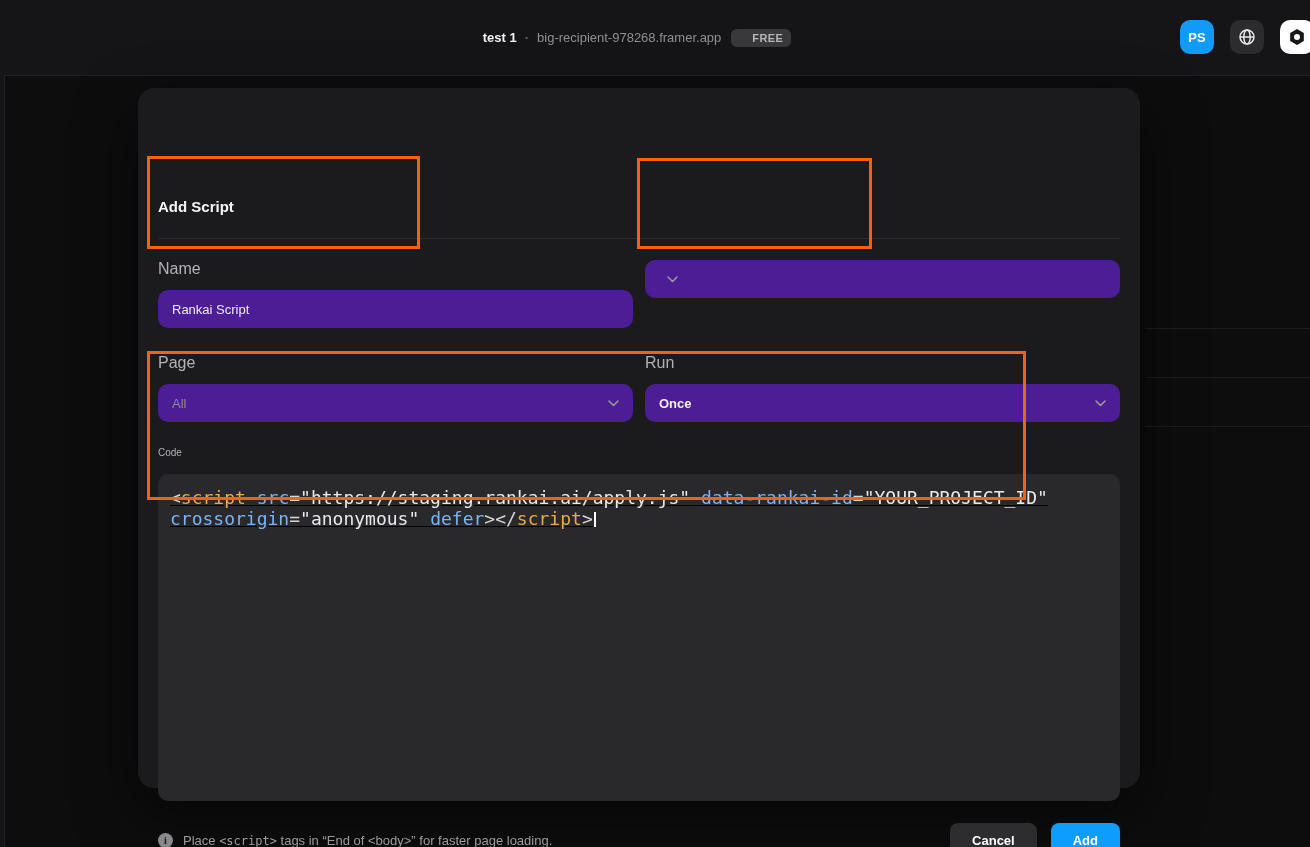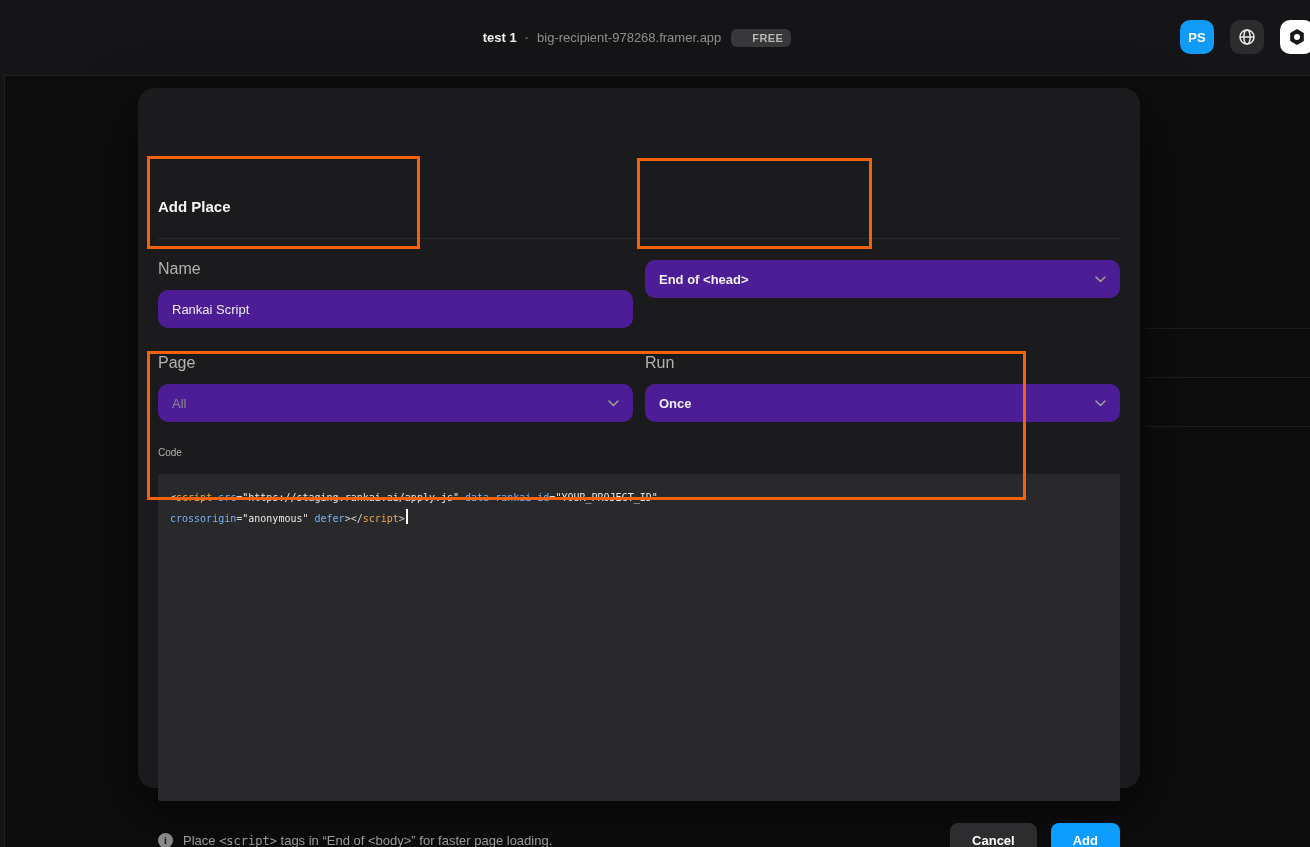--- a/index.html
+++ b/index.html
@@ -91,27 +91,28 @@
   .f-placement { left:507px; top:172px; }
   .f-page      { left:20px;  top:266px; }
   .f-run       { left:507px; top:266px; }
 
   .code-label {
     position:absolute; left:20px; top:359px;
     color:#b2b2b2; font-size:10px; font-weight:500;
   }
   .code-box {
     position:absolute; left:20px; top:386px; width:962px; height:327px;
-    background:#29292b; border-radius:2px;
+    background:#29292b; border-radius:10px;
     padding:13px 12px;
     font-family:"DejaVu Sans Mono", monospace;
-    font-size:10px; line-height:21px;
+    font-size:18px; line-height:21px;
     cursor:text;
     white-space:pre;
     overflow:hidden;
+    text-decoration:underline;
   }
   .tok-punc { color:var(--syntax-punct,#d7d7d7); }
   .tok-tag  { color:var(--syntax-tag,#e8a94e); }
   .tok-attr { color:var(--syntax-attr,#7ab4f5); }
   .tok-str  { color:var(--syntax-string,#e9e9e9); }
   .caret {
     display:inline-block; width:2px; height:15px;
     background:#ffffff; vertical-align:-2px; margin-left:1px;
   }
 
@@ -176,33 +177,32 @@
   </div>
 </div>
 
 <div class="canvas">
   <div class="bg-row-divider" style="top:252px"></div>
   <div class="bg-row-divider" style="top:301px"></div>
   <div class="bg-row-divider" style="top:350px"></div>
 </div>
 
 <div class="modal">
-  <div class="m-title">Add Place</div>
+  <div class="m-title">Add Script</div>
   <div class="m-divider"></div>
 
   <div class="field f-name">
     <span class="field-label">Name</span>
     <div class="control">
       <span class="val val-normal">Rankai Script</span>
     </div>
   </div>
 
   <div class="field f-placement">
     <div class="control">
-      <span class="val val-strong">End of &lt;head&gt;</span>
       <span class="chevron">
         <svg width="11" height="7" viewBox="0 0 11 7">
             <path d="M1 1 L5.5 5.5 L10 1" fill="none" stroke="#9a9a9a" stroke-width="1.6" stroke-linecap="round" stroke-linejoin="round"></path>
           </svg>
       </span>
     </div>
   </div>
 
   <div class="field f-page">
     <span class="field-label">Page</span>

